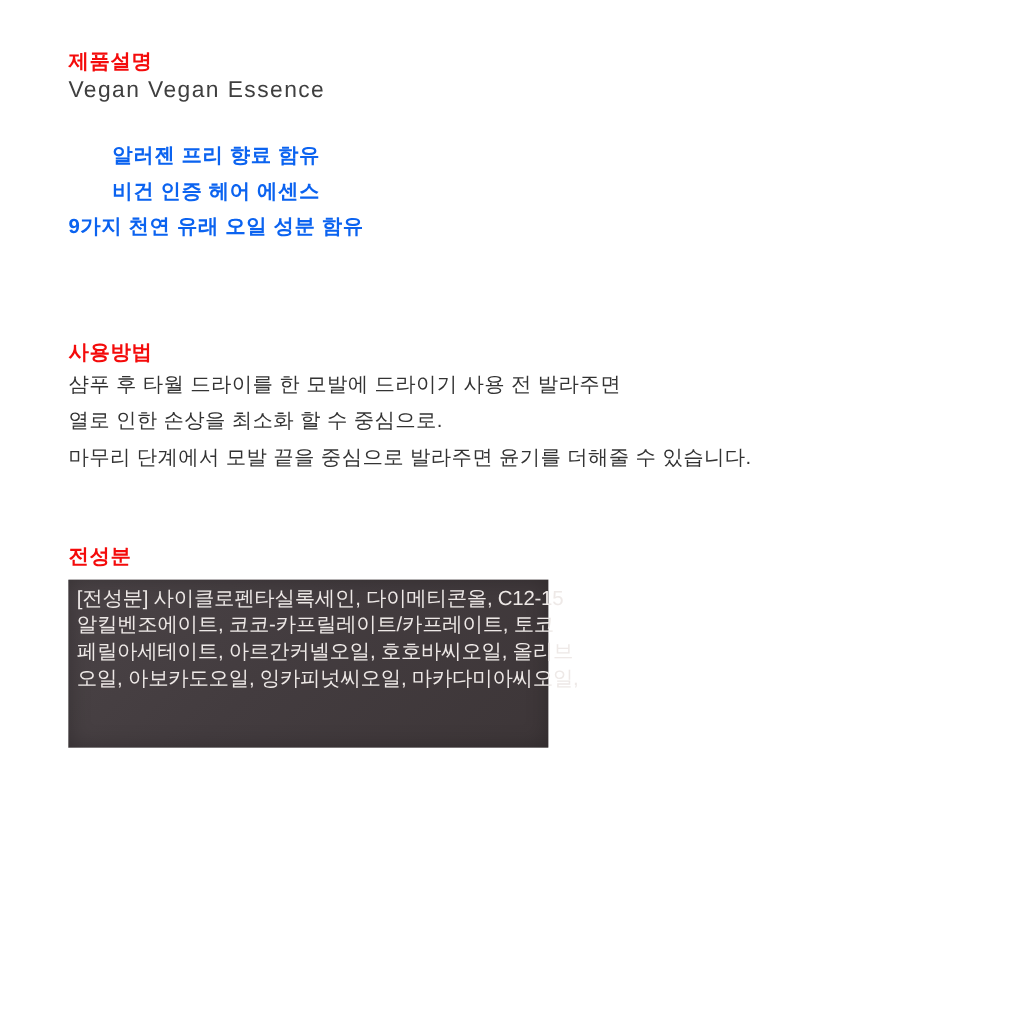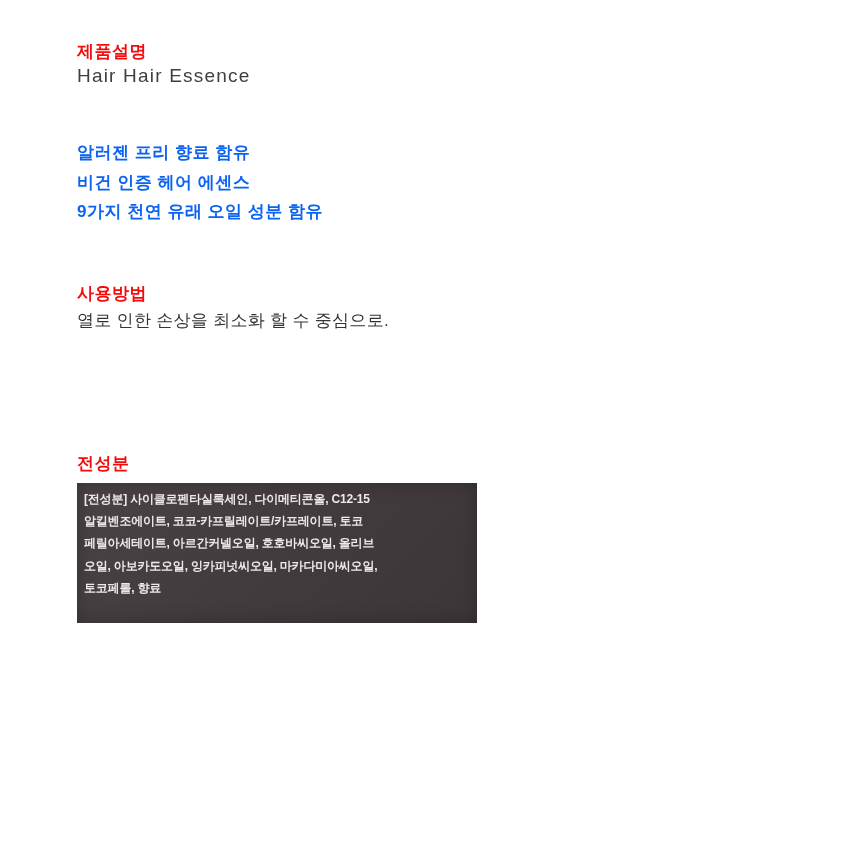--- a/index.html
+++ b/index.html
@@ -6,21 +6,20 @@
   html, body {
     width: 850px; height: 850px;
     background: #ffffff;
     font-family: "Liberation Sans", "DejaVu Sans", sans-serif;
     overflow: hidden;
   }
   .page {
     position: relative;
     width: 818px; height: 850px;
     background: #ffffff;
-    margin-left: 20px;
   }
   .section-heading {
     position: absolute;
     left: 57px;
     font-size: 17px;
     font-weight: bold;
     color: #f40b0b;
     letter-spacing: 0.5px;
   }
   .heading-product      { top: 40px; }
@@ -31,21 +30,21 @@
     position: absolute;
     left: 57px; top: 65px;
     font-size: 19px;
     font-weight: 500;
     color: #3f3f3f;
     letter-spacing: 1.2px;
   }
 
   .feature-list {
     position: absolute;
-    left: 57px; top: 138px;
+    left: 57px; top: 115px; text-align: center;
   }
   .feature-line {
     font-size: 17px;
     font-weight: 600;
     color: #0b63f0;
     line-height: 29.5px;
     letter-spacing: 0.5px;
   }
 
   .usage-list {
@@ -61,52 +60,53 @@
 
   .ingredients-box {
     position: absolute;
     left: 57px; top: 483px;
     width: 400px; height: 140px;
     background: linear-gradient(135deg, #4a4346 0%, #433c3f 45%, #3d3638 100%);
     padding: 5px 7px;
     box-shadow: inset 0 0 18px rgba(0,0,0,0.25);
   }
   .ingredients-line {
-    font-size: 12px;
-    font-weight: 700;
+    font-size: 17px;
+    font-weight: 400;
     color: #eee9e7;
     line-height: 22.2px;
     letter-spacing: -0.2px;
     white-space: nowrap;
   }
 </style>
 </head>
 <body>
 
 <div class="page">
 
   <h2 class="section-heading heading-product">제품설명</h2>
 
-  <p class="product-name">Hair Hair Essence</p>
+  <p class="product-name">Vegan Vegan Essence</p>
 
   <div class="feature-list">
     <p class="feature-line">알러젠 프리 향료 함유</p>
     <p class="feature-line">비건 인증 헤어 에센스</p>
     <p class="feature-line">9가지 천연 유래 오일 성분 함유</p>
   </div>
 
   <h2 class="section-heading heading-usage">사용방법</h2>
 
   <div class="usage-list">
+    <p class="usage-line">샴푸 후 타월 드라이를 한 모발에 드라이기 사용 전 발라주면</p>
     <p class="usage-line">열로 인한 손상을 최소화 할 수 중심으로.</p>
+    <p class="usage-line">마무리 단계에서 모발 끝을 중심으로 발라주면 윤기를 더해줄 수 있습니다.</p>
   </div>
 
   <h2 class="section-heading heading-ingredients">전성분</h2>
 
   <div class="ingredients-box">
     <p class="ingredients-line">[전성분] 사이클로펜타실록세인, 다이메티콘올, C12-15</p>
     <p class="ingredients-line">알킬벤조에이트, 코코-카프릴레이트/카프레이트, 토코</p>
     <p class="ingredients-line">페릴아세테이트, 아르간커넬오일, 호호바씨오일, 올리브</p>
     <p class="ingredients-line">오일, 아보카도오일, 잉카피넛씨오일, 마카다미아씨오일,</p>
-    <p class="ingredients-line">토코페롤, 향료</p>
   </div>
 
 </div>
 
 </body></html>

